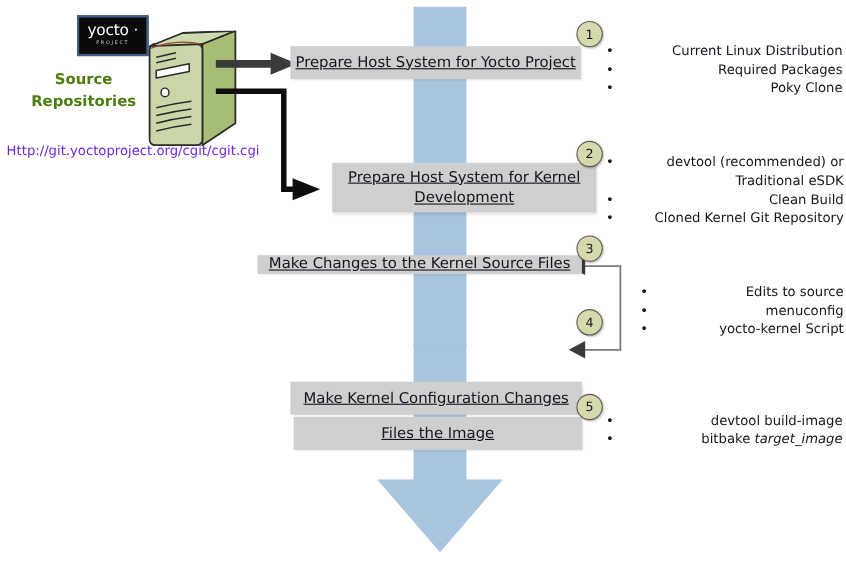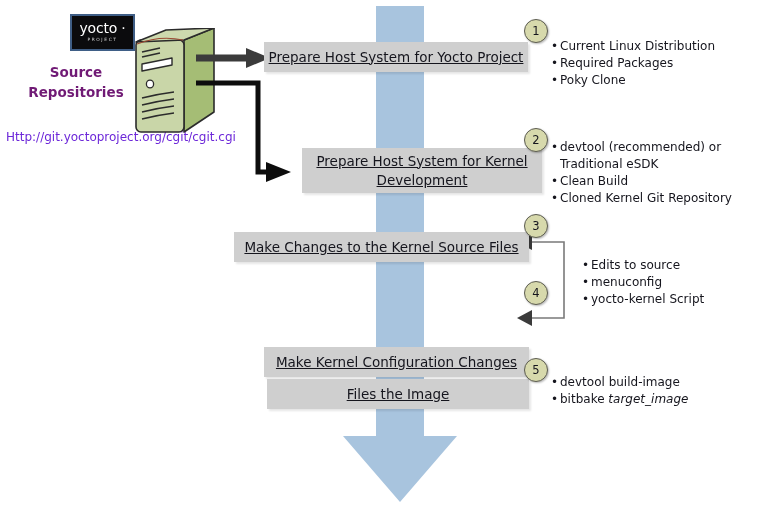--- a/index.html
+++ b/index.html
@@ -60,21 +60,21 @@
 
   
   .src-label {
     position: absolute;
     left: 14px;
     top: 62px;
     width: 124px;
     text-align: center;
     font-size: 13.5px;
     font-weight: bold;
-    color: #701a75;
+    color: #4d7c0f;
     line-height: 20px;
   }
   .src-url {
     position: absolute;
     left: 6px;
     top: 130px;
     font-size: 12px;
     color: #6d28d9;
     white-space: nowrap;
   }
@@ -115,21 +115,21 @@
     align-items: center;
     justify-content: center;
     text-align: center;
     font-size: 13.5px;
     line-height: 19px;
     box-shadow: 2px 2px 2px rgba(0,0,0,0.10);
     text-decoration: underline;
   }
   #box-1 { left: 264px; top: 42px;  width: 264px; height: 30px; }
   #box-2 { left: 289px; top: 148px; width: 240px; height: 45px; margin-left: 13px; }
-  #box-3 { left: 234px; top: 232px; width: 295px; height: 30px; }
+  #box-3 { left: 234px; top: 232px; width: 295px; height: 17px; }
   #box-4 { left: 264px; top: 299px; width: 265px; height: 30px; margin-top: 48px; }
   #box-5 { left: 267px; top: 379px; width: 262px; height: 30px; }
 
   
   .step-circle {
     position: absolute;
     width: 24px;
     height: 24px;
     border-radius: 50%;
     background: #d7d9ac;
@@ -158,21 +158,21 @@
   .bullets .bullet-row {
     display: flex;
     align-items: flex-start;
   }
   .bullets .dot {
     width: 9px;
     flex: none;
     color: #15151d;
     line-height: 17px;
   }
-  .bullets .btext { flex: 1; }
+  .bullets .btext { flex: 1; text-align: right; }
   .btext .ital { font-style: italic; }
 
   #bullets-1 { left: 551px; top: 38px;  width: 215px; }
   #bullets-2 { left: 551px; top: 139px; width: 216px; }
   #bullets-34 { left: 582px; top: 257px; width: 185px; }
   #bullets-5 { left: 551px; top: 374px; width: 215px; }
 </style>
 </head>
 <body>
 

